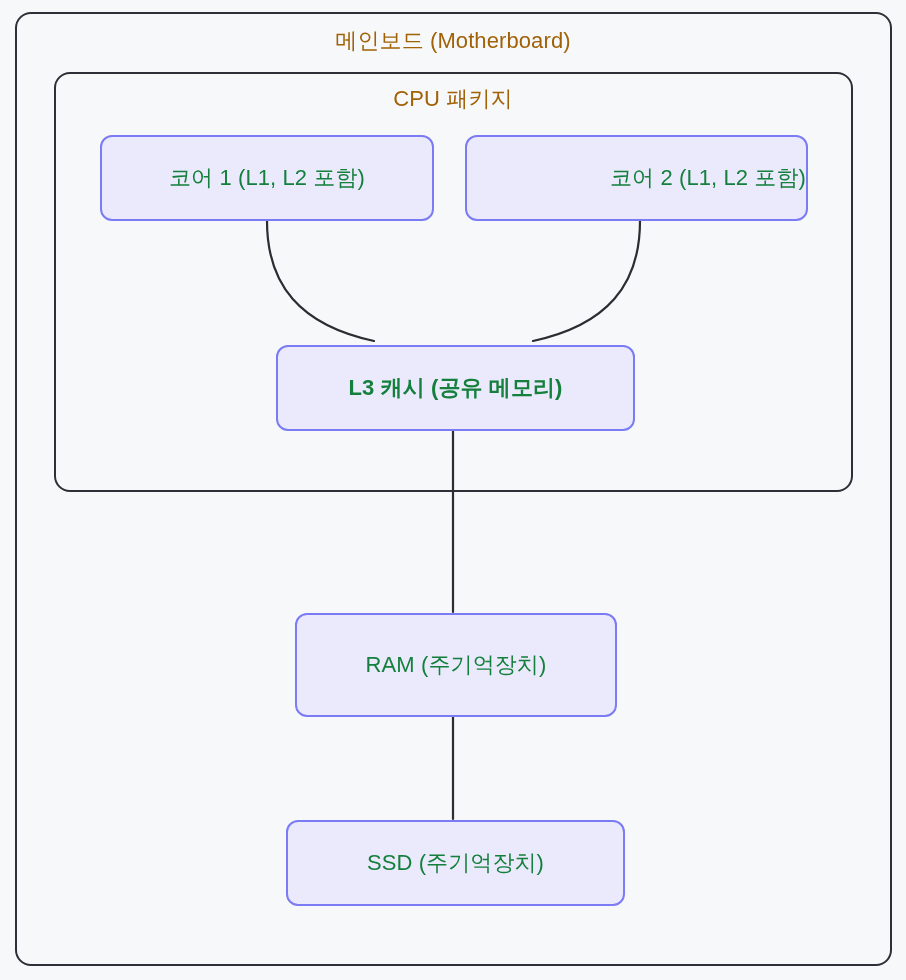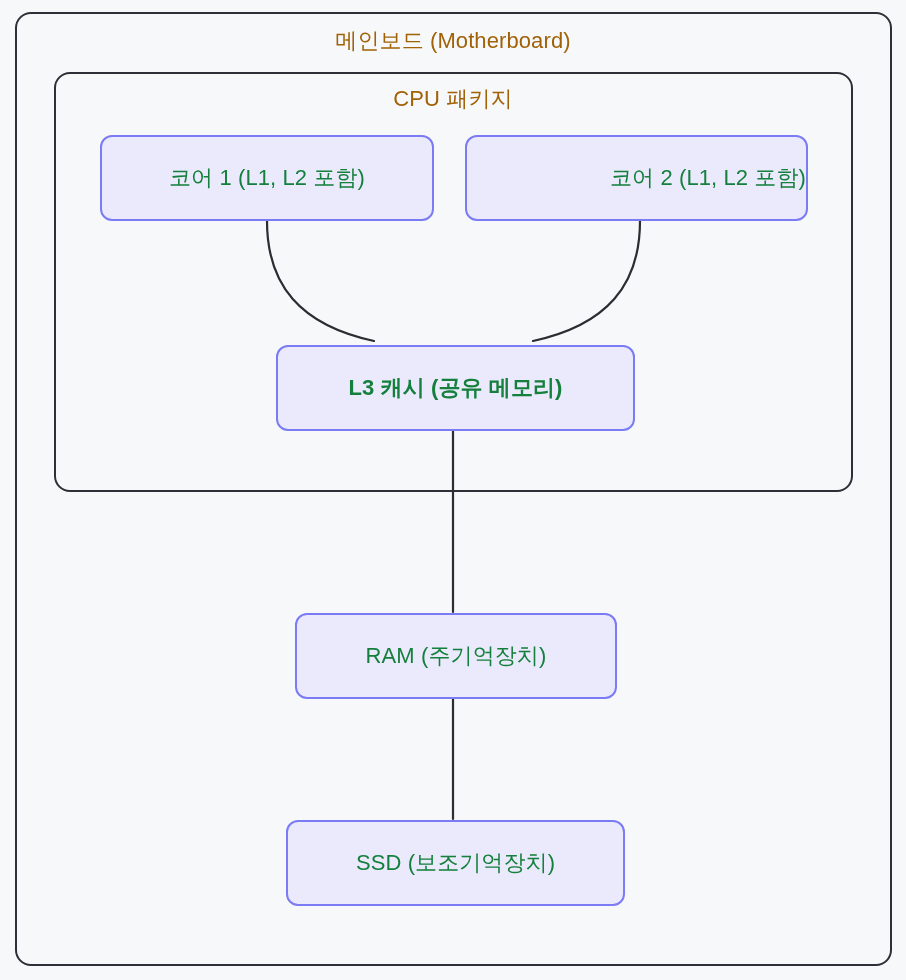--- a/index.html
+++ b/index.html
@@ -61,21 +61,21 @@
     color: #15803d;
     font-size: 22px;
     line-height: 1.2;
     white-space: nowrap;
     letter-spacing: 0.1px;
   }
 
   #node-core1 { left: 100px;  top: 135px; width: 334px; height: 86px; }
   #node-core2 { left: 465px;  top: 135px; width: 343px; height: 86px; justify-content: flex-end; }
   #node-l3    { left: 276px;  top: 345px; width: 359px; height: 86px; font-weight: bold; }
-  #node-ram   { left: 295px;  top: 613px; width: 322px; height: 86px; }
+  #node-ram   { left: 295px;  top: 613px; width: 322px; height: 104px; }
   #node-ssd   { left: 286px;  top: 820px; width: 339px; height: 86px; }
 
   #edges {
     position: absolute;
     left: 0;
     top: 0;
     width: 906px;
     height: 980px;
     pointer-events: none;
   }
@@ -116,16 +116,16 @@
 
   <div id="node-l3" class="node">
     <span>L3 캐시 (공유 메모리)</span>
   </div>
 
   <div id="node-ram" class="node">
     <span>RAM (주기억장치)</span>
   </div>
 
   <div id="node-ssd" class="node">
-    <span>SSD (보조기억장치)</span>
+    <span>SSD (주기억장치)</span>
   </div>
 
 </div>
 
 </body></html>

